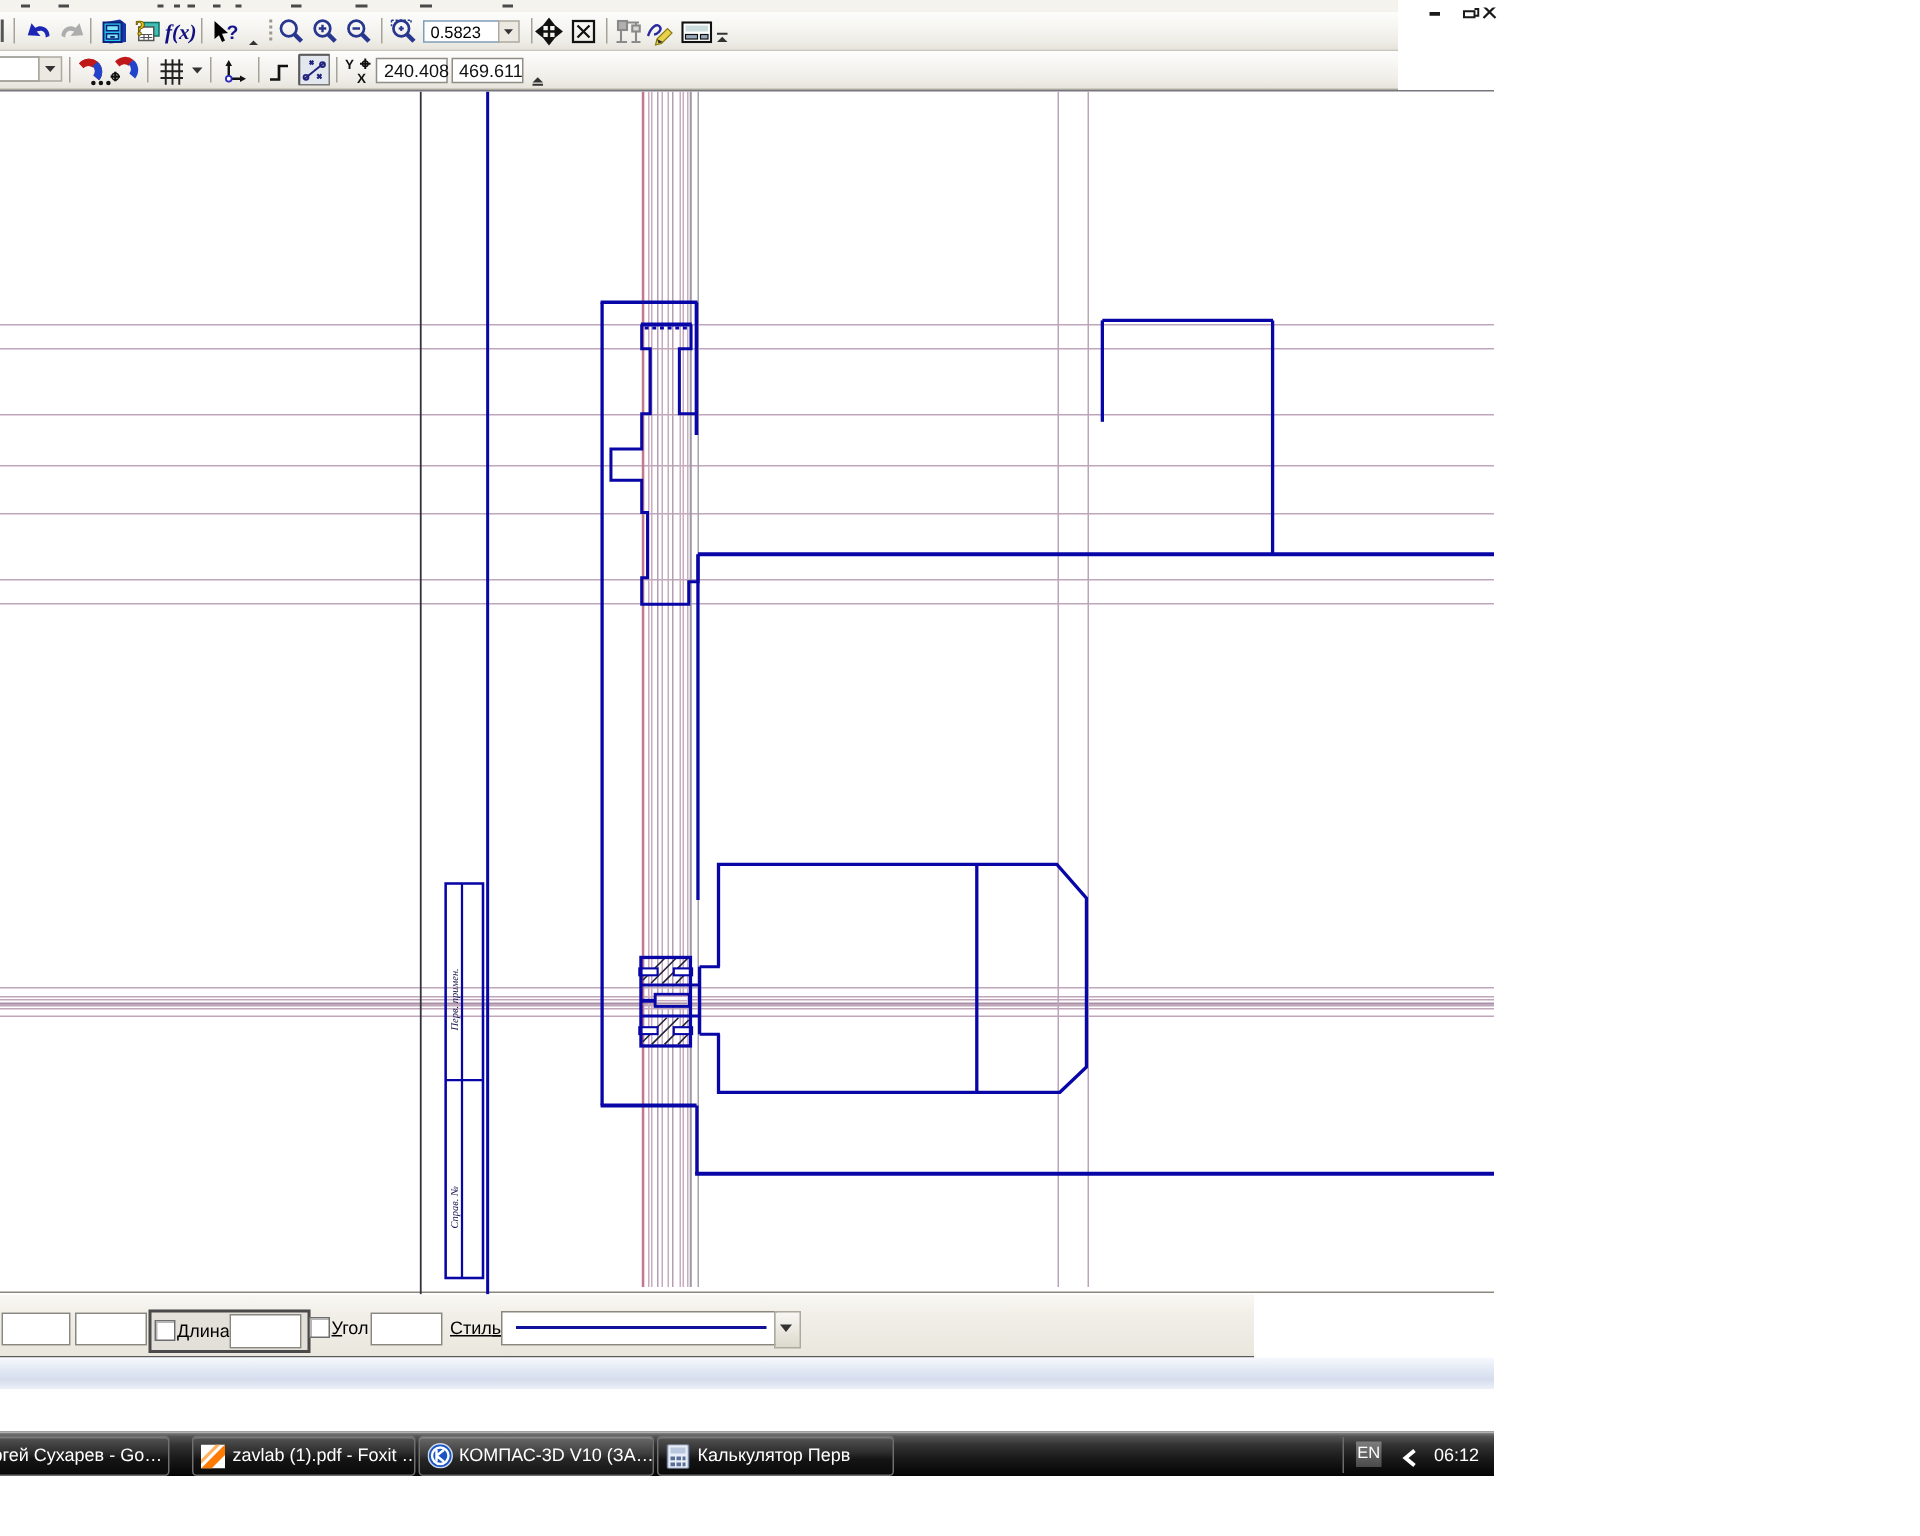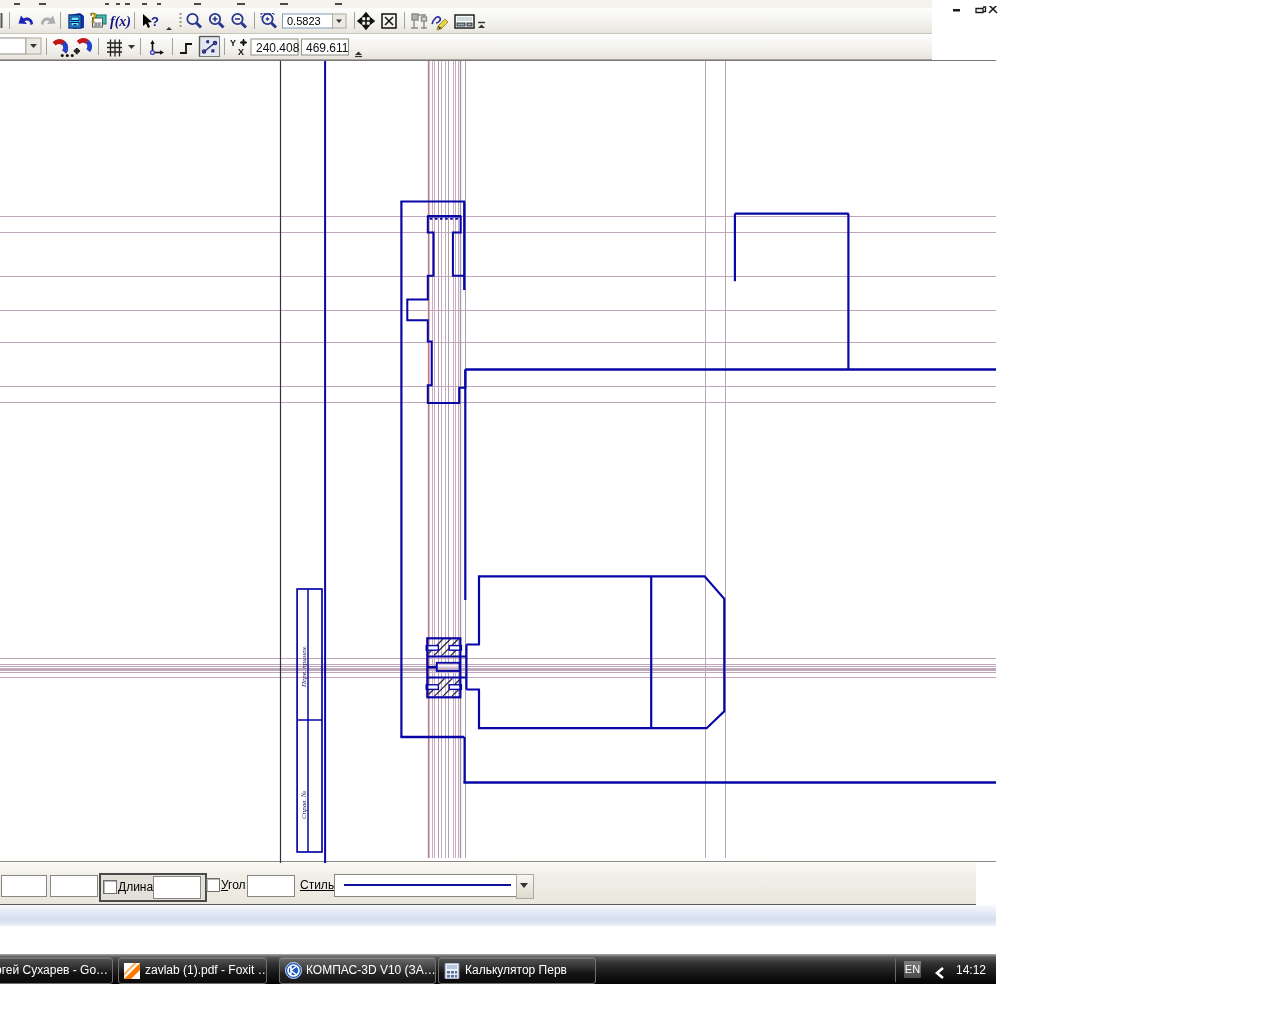--- a/index.html
+++ b/index.html
@@ -10,21 +10,21 @@
   #menustrip{position:absolute;left:0;top:0;width:932px;height:8px;background:#f4f3ee;}
   .frag{position:absolute;background:#4a4a4a;height:2px;top:3px;}
   #tb1{position:absolute;left:0;top:8px;width:932px;height:25px;
        background:linear-gradient(180deg,#fdfdfc 0%,#f4f3ef 50%,#eeece6 80%,#e5e3da 100%);
        border-bottom:1px solid #c9c6bc;}
   #tb2{position:absolute;left:0;top:34px;width:932px;height:25px;
        background:linear-gradient(180deg,#fdfdfc 0%,#f4f3ef 50%,#eeece6 80%,#e5e3da 100%);
        border-bottom:1px solid #aaa79b;}
   #canvas{position:absolute;left:0;top:60px;width:996px;height:802px;background:#ffffff;
        border-top:1px solid #77757d;border-bottom:1px solid #8a887e;box-sizing:border-box;}
-  #proppanel{position:absolute;left:0;top:863px;width:976px;height:41px;
+  #proppanel{position:absolute;left:0;top:863px;width:836px;height:41px;
        background:linear-gradient(180deg,#f9f8f4 0%,#f1efe8 30%,#e9e7dd 100%);
        border-bottom:1px solid #5a5a5a;}
   #bluestrip{position:absolute;left:0;top:905px;width:996px;height:21px;
        background:linear-gradient(180deg,#f6f9fd 0%,#e2e8f4 40%,#d5dded 70%,#ecf0f8 100%);}
   #statusbar{position:absolute;left:0;top:931px;width:996px;height:20px;
        background:#f3f2ec;border-top:1px solid #dddbd0;}
   #taskbar{position:absolute;left:0;top:954px;width:996px;height:30px;
        border-top:1px solid #9f9f9f;box-sizing:border-box;background:linear-gradient(180deg,#8a8a8a 0%,#565656 8%,#333333 28%,#1d1d1d 55%,#0b0b0b 85%,#050505 100%);}
   .tbtn{position:absolute;top:2px;height:25px;border-radius:3px;
        border:1px solid #6f6f6f;
@@ -357,21 +357,21 @@
       <svg width="14" height="21">
           <path d="M3 8 l8 0 l-4 5 z" fill="#333"></path>
         </svg>
     </div>
   </div>
   <div id="bluestrip"></div>
   <div id="taskbar">
     <div class="tbtn" style="left:-10px;width:121px;">
         <span class="lbl" style="left:4px;">ргей Сухарев - Go…</span>
       </div>
-    <div class="tbtn" style="left:118px;width:147px;">
+    <div class="tbtn" style="left:128px;width:147px;">
       <svg class="abs" style="left:5px;top:5px;" width="16" height="16">
           <rect x="0" y="0" width="16" height="16" fill="#fff"></rect>
           <path d="M0 16 L16 0 L16 7 L7 16 Z" fill="#ff7a00"></path>
           <path d="M0 10 L10 0 L13 0 L0 13 Z" fill="#ffb25e"></path>
         </svg>
       <span class="lbl">zavlab (1).pdf - Foxit …</span>
     </div>
     <div class="tbtn" style="left:279px;width:155px;background:linear-gradient(180deg,#6a6a6a 0%,#3d3d3d 45%,#262626 60%,#151515 100%);">
       <svg class="abs" style="left:5px;top:4px;" width="17" height="17">
           <circle cx="8.5" cy="8.5" r="8" fill="#1a57c2" stroke="#cdd8ee" stroke-width="1"></circle>
@@ -395,15 +395,15 @@
         </svg>
       <span class="lbl">Калькулятор Перв</span>
     </div>
     <div class="abs" style="left:895px;top:3px;width:1px;height:24px;background:#6a6a6a;"></div>
     <div class="abs" style="left:904px;top:6px;width:17px;height:17px;background:linear-gradient(180deg,#7d7d7d,#4a4a4a);color:#fff;font-size:11px;text-align:center;line-height:17px;">EN</div>
     <div class="abs" style="left:934px;top:10px;width:12px;height:12px;">
       <svg width="12" height="12">
           <path d="M9 1 L3 6 L9 11" fill="none" stroke="#fff" stroke-width="2.6"></path>
         </svg>
     </div>
-    <div class="abs" style="left:956px;top:0;height:30px;line-height:30px;color:#fff;font-size:12px;">14:12</div>
+    <div class="abs" style="left:956px;top:0;height:30px;line-height:30px;color:#fff;font-size:12px;">06:12</div>
   </div>
 </div>
 
 </body></html>

